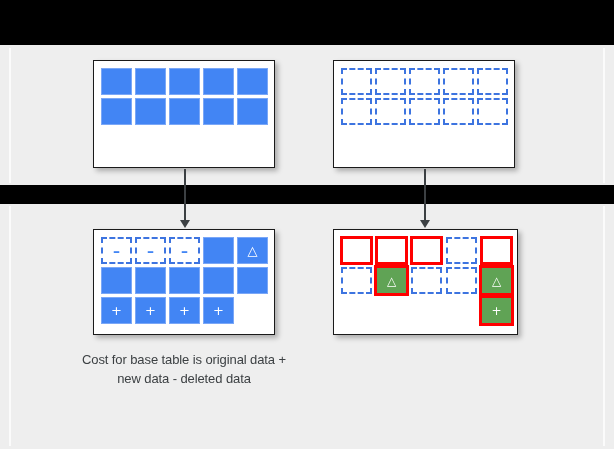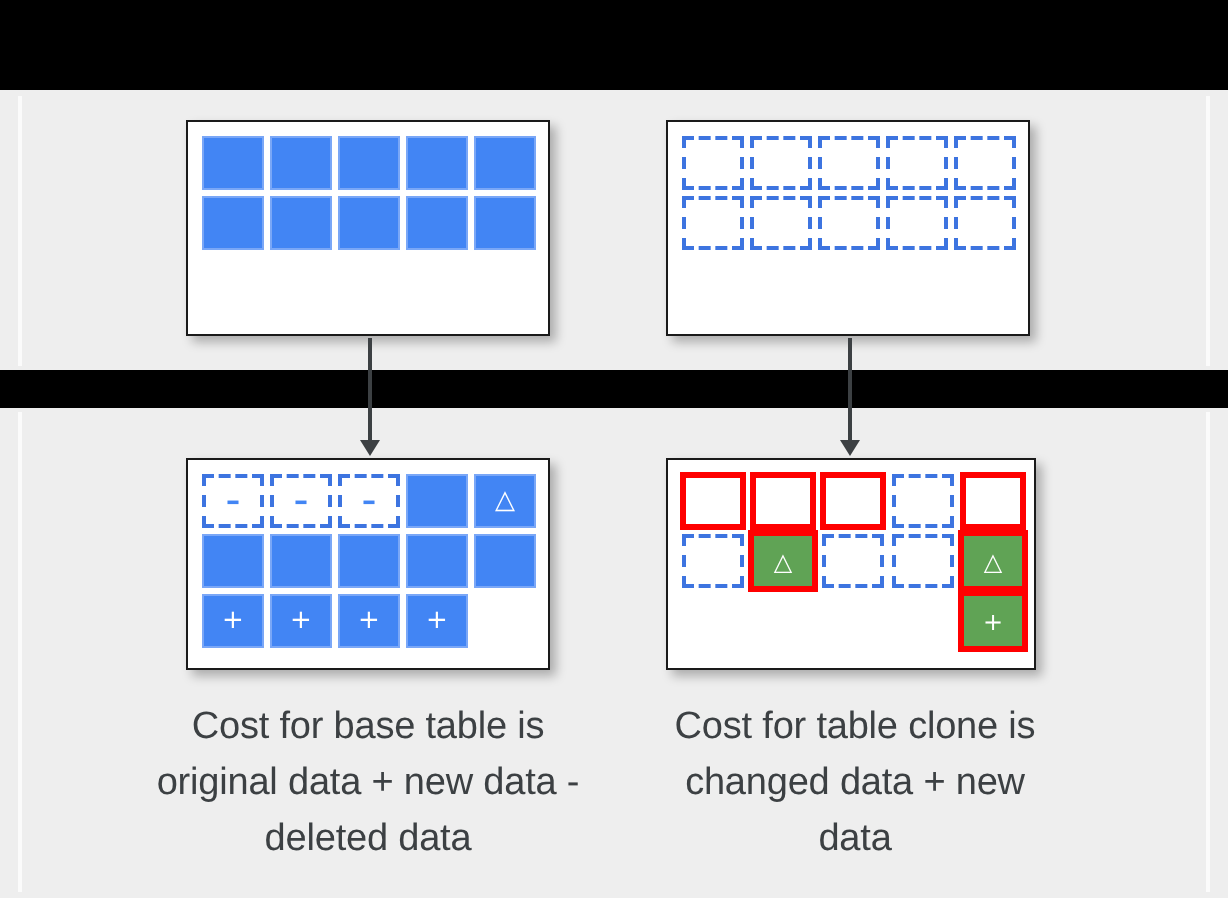--- a/index.html
+++ b/index.html
@@ -137,21 +137,21 @@
     border-top: 8px solid #3c4043;
   }
   #arrow-left-head  { left: 180px; top: 220px; }
   #arrow-right-head { left: 420px; top: 220px; }
 
   
   .caption {
     position: absolute;
     text-align: center;
     font-family: "Liberation Sans", sans-serif;
-    font-size: 19px;
+    font-size: 13px;
     line-height: 1.47;
     color: #3c4043;
     letter-spacing: -0.1px;
   }
   #caption-base  { left: 78px;  top: 350px; width: 212px; }
   #caption-clone { left: 330px; top: 350px; width: 195px; }
 </style>
 </head>
 <body>
 
@@ -256,15 +256,14 @@
         <div class="cell empty"></div>
         <div class="cell empty"></div>
         <div class="cell empty"></div>
         <div class="cell green ring">
           <span class="glyph">+</span>
         </div>
       </div>
   </div>
 
   <div class="caption" id="caption-base">Cost for base table is original data + new data - deleted data</div>
-  <div class="caption" id="caption-clone">Cost for table clone is changed data + new data</div>
 
 </div>
 
 </body></html>

